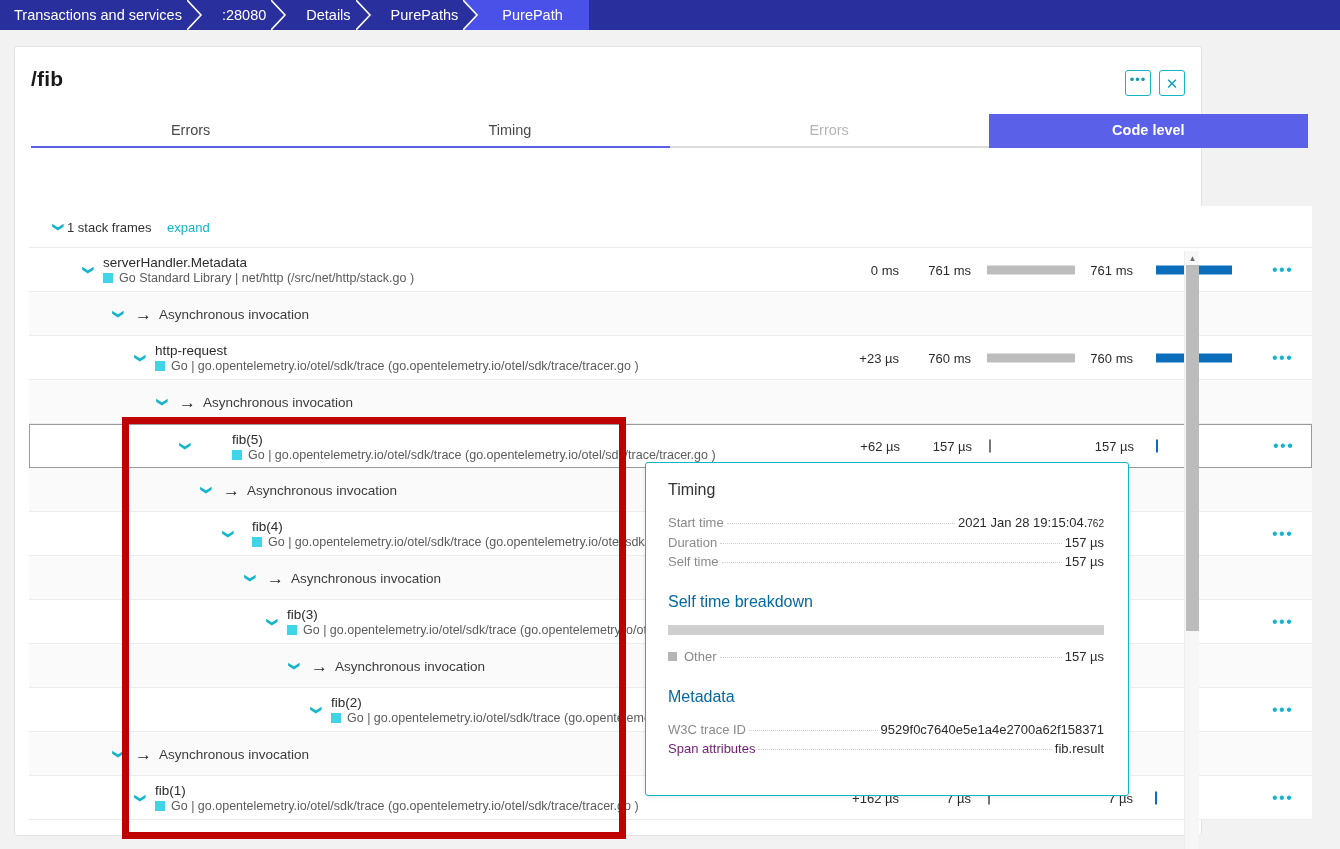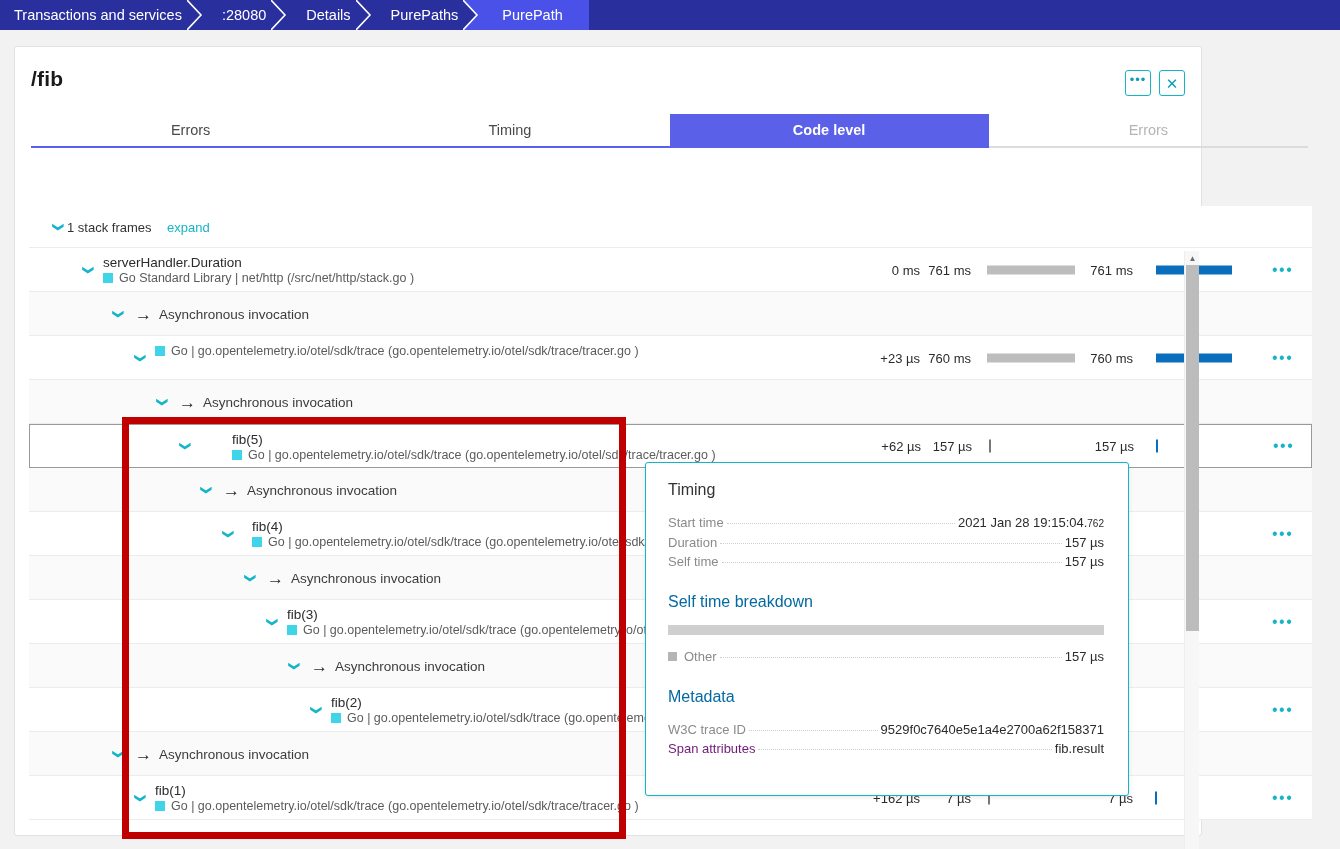--- a/index.html
+++ b/index.html
@@ -154,21 +154,21 @@
   .swatch {
     display:inline-block; width: 10px; height: 10px;
     background: #3fd4e8; margin-right: 6px; flex: none;
   }
 
   .hdr-txt { position: absolute; left: 38px; top: 50%; transform: translateY(-50%); font-size: 13px; color: #333; }
   .hdr-link { position: absolute; left: 138px; top: 50%; transform: translateY(-50%); font-size: 13px; color: #14b5c9; cursor:pointer; }
 
   
   .m { position: absolute; top: 50%; transform: translateY(-50%); font-size: 13px; color: #2b2b2b; text-align: right; white-space: nowrap; }
-  .m-elapsed  { left: 811px;  width: 80px; }
+  .m-elapsed  { left: 790px;  width: 80px; }
   .m-self     { left: 878px;  width: 64px; }
   .m-dur      { left: 1024px; width: 80px; }
   .bar {
     position: absolute; top: 50%; transform: translateY(-50%);
     height: 9px;
   }
   .bar-self { left: 958px; background: #bdbdbd; }
   .bar-dur  { left: 1127px; background: #0a6ebd; }
   .bar-tick { width: 2px; height: 13px; }
   .tick-self { left: 959px; background: #777; }
@@ -303,25 +303,25 @@
     <div class="hdr-btn">✕</div>
   </div>
 
   <div class="tabs" id="tabs">
       <div class="tab active-line">
         <span>Errors</span>
       </div>
       <div class="tab active-line">
         <span>Timing</span>
       </div>
+      <div class="tab disabled">
+        <span>Errors</span>
+      </div>
       <div class="tab selected">
         <span>Code level</span>
-      </div>
-      <div class="tab disabled">
-        <span>Errors</span>
       </div>
     </div>
 
   <div class="search-box">
     <span class="mag">🔍</span>
     <input type="text" placeholder="Search name, url, sql, attribute,..." style="">
   </div>
 
   <div class="col-head">
     <span class="ch-elapsed">Elapsed</span>
@@ -333,41 +333,42 @@
   <div class="tree-wrap">
     <div class="row hdr">
       <span class="chev" style="left: 22px; display: inline-block; transform: translateY(-50%) rotate(90deg); font-weight: bold;">❯</span>
       <span class="hdr-txt">1 stack frames</span>
       <span class="hdr-link">expand</span>
     </div>
     <div id="rows">
         <div class="row">
           <span class="chev" style="left: 52px; display: inline-block; transform: translateY(-50%) rotate(90deg); font-weight: bold;">❯</span>
           <div class="name-block" style="left: 74px;">
-            <div class="name-main">serverHandler.Duration</div>
+            <div class="name-main">serverHandler.Metadata</div>
             <div class="name-sub">
               <span class="swatch" style="background: rgb(63, 212, 232);"></span>
               <span>Go Standard Library | net/http (/src/net/http/stack.go )</span>
             </div>
           </div>
           <div class="m m-elapsed">0 ms</div>
           <div class="m m-self">761 ms</div>
           <div class="m m-dur">761 ms</div>
           <div class="bar bar-self" style="width: 88px;"></div>
           <div class="bar bar-dur" style="width: 76px;"></div>
           <div class="dots-cell">•••</div>
         </div>
         <div class="row alt">
           <span class="chev" style="left: 82px; display: inline-block; transform: translateY(-50%) rotate(90deg); font-weight: bold;">❯</span>
           <span class="arrow-ico" style="left: 106px;">→</span>
           <span class="async-label" style="left: 130px;">Asynchronous invocation</span>
         </div>
         <div class="row">
           <span class="chev" style="left: 104px; display: inline-block; transform: translateY(-50%) rotate(90deg); font-weight: bold;">❯</span>
           <div class="name-block" style="left: 126px;">
+            <div class="name-main">http-request</div>
             <div class="name-sub">
               <span class="swatch"></span>
               <span>Go | go.opentelemetry.io/otel/sdk/trace (go.opentelemetry.io/otel/sdk/trace/tracer.go )</span>
             </div>
           </div>
           <div class="m m-elapsed">+23 µs</div>
           <div class="m m-self">760 ms</div>
           <div class="m m-dur">760 ms</div>
           <div class="bar bar-self" style="width: 88px;"></div>
           <div class="bar bar-dur" style="width: 76px;"></div>

